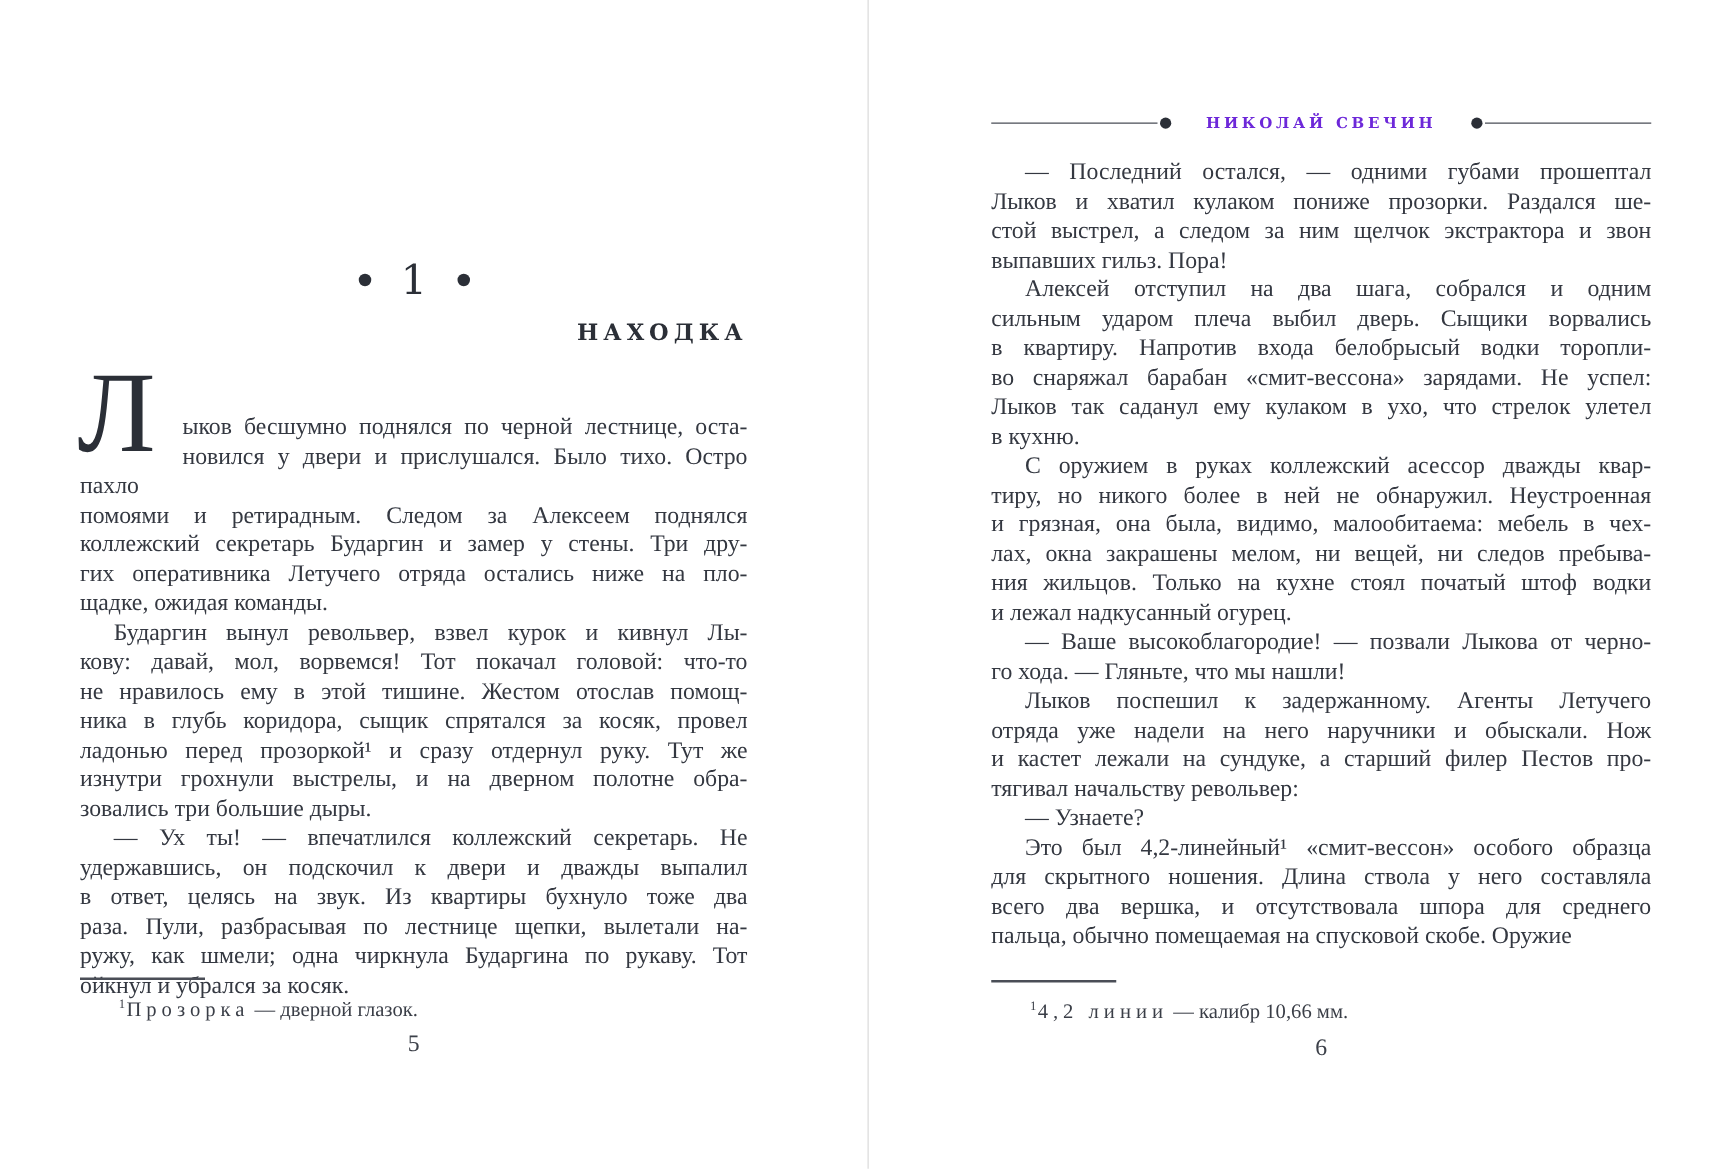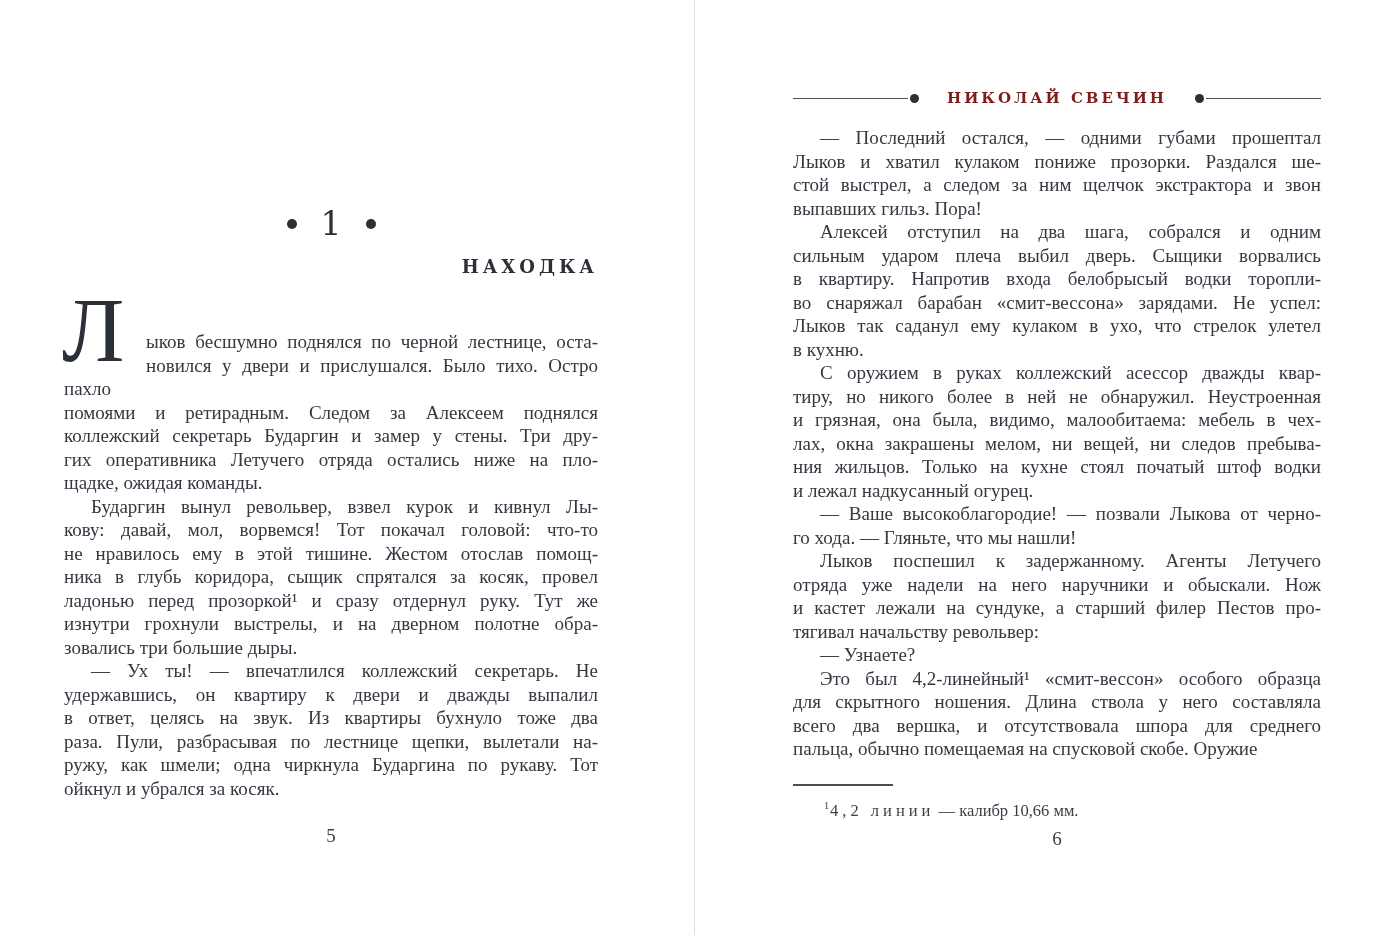--- a/index.html
+++ b/index.html
@@ -43,22 +43,22 @@
   .running-header {
     position: absolute; top: 89px; left: 0; right: 0; height: 18px;
     display: flex; align-items: center;
   }
   .rh-rule { flex: 1; height: 1px; background: #4a4e57; }
   .rh-dot { width: 9px; height: 9px; border-radius: 50%; background: #2b2f37; flex: none; }
   .rh-dot.left { margin-left: 2px; }
   .rh-dot.right { margin-right: 2px; }
   .rh-title {
     font-family: "DejaVu Serif", serif;
-    font-weight: bold; font-size: 15px; letter-spacing: 3px;
-    color: #7f1d1d; padding: 0 28px; white-space: nowrap;
+    font-weight: bold; font-size: 12px; letter-spacing: 3px;
+    color: #6d28d9; padding: 0 28px; white-space: nowrap;
   }
 
   
   .text-block { position: absolute; left: 0; right: 0; font-size: 19px; line-height: 23.5px; }
   .page-left  .text-block { top: 330px; }
   .page-right .text-block { top: 126px; }
   .para { position: relative; }
   .line { text-align: justify; text-align-last: justify; }
   .line.last { text-align-last: left; }
   .line.indent { text-indent: 27px; }
@@ -116,28 +116,34 @@
           <div class="line indent">Бударгин вынул револьвер, взвел курок и кивнул Лы-</div>
           <div class="line">кову: давай, мол, ворвемся! Тот покачал головой: что-то</div>
           <div class="line">не нравилось ему в этой тишине. Жестом отослав помощ-</div>
           <div class="line">ника в глубь коридора, сыщик спрятался за косяк, провел</div>
           <div class="line">ладонью перед прозоркой¹ и сразу отдернул руку. Тут же</div>
           <div class="line">изнутри грохнули выстрелы, и на дверном полотне обра-</div>
           <div class="line last">зовались три большие дыры.</div>
         </div>
         <div class="para">
           <div class="line indent">— Ух ты! — впечатлился коллежский секретарь. Не</div>
-          <div class="line">удержавшись, он квартиру к двери и дважды выпалил</div>
+          <div class="line">удержавшись, он подскочил к двери и дважды выпалил</div>
           <div class="line">в ответ, целясь на звук. Из квартиры бухнуло тоже два</div>
           <div class="line">раза. Пули, разбрасывая по лестнице щепки, вылетали на-</div>
           <div class="line">ружу, как шмели; одна чиркнула Бударгина по рукаву. Тот</div>
           <div class="line last">ойкнул и убрался за косяк.</div>
         </div>
       </div>
 
+    <div class="footnote">
+      <div class="footnote-rule"></div>
+      <div class="footnote-text">
+        <span class="fn-marker">1</span><span class="fn-term">Прозорка</span><span> — дверной глазок.</span>
+      </div>
+    </div>
 
     <div class="page-num">5</div>
   </div>
 
   <div class="divider"></div>
 
   <div class="page page-right">
     <div class="running-header">
       <span class="rh-rule"></span>
       <span class="rh-dot left"></span>

